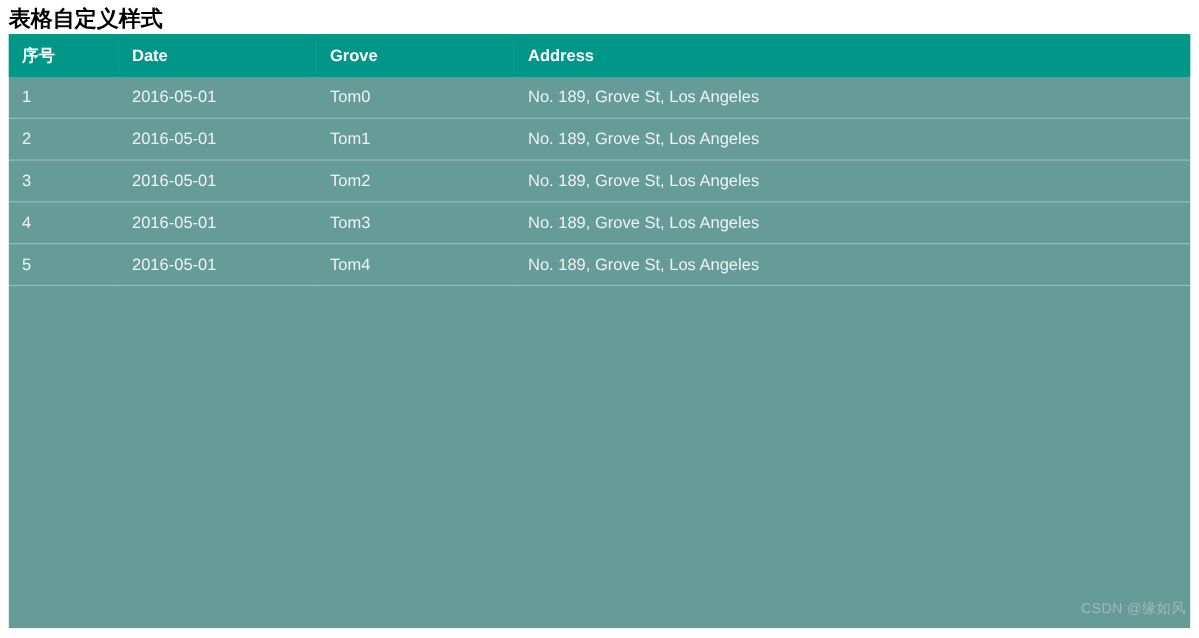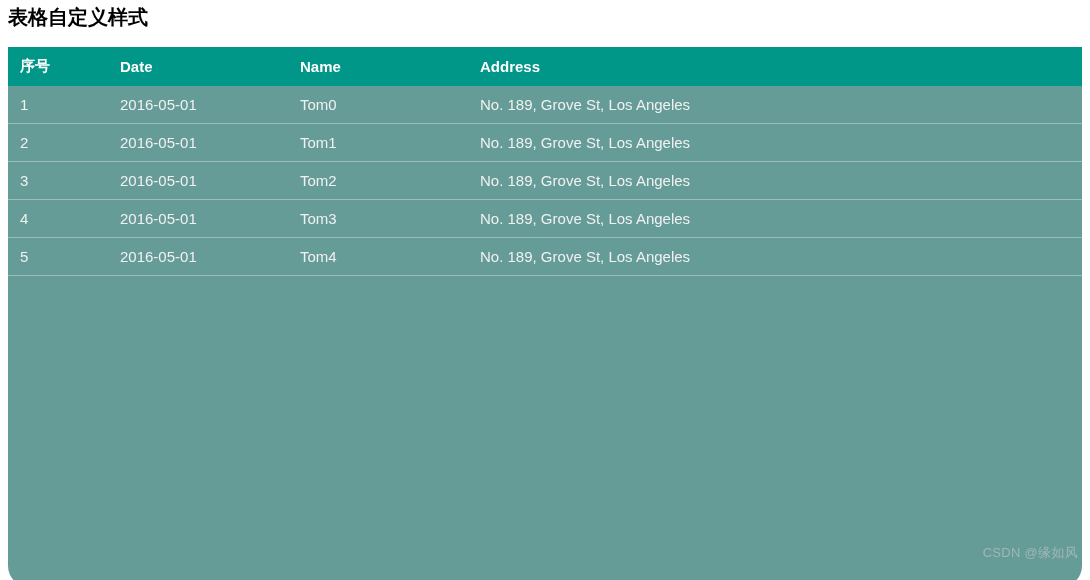--- a/index.html
+++ b/index.html
@@ -11,27 +11,26 @@
       font-family: "Microsoft YaHei", "Segoe UI", Arial, sans-serif;
       background: #fff;
       width: 1090px;
       height: 580px;
       overflow: hidden;
     }
     .page-title {
       font-size: 20px;
       font-weight: bold;
       color: #000;
-      padding: 4px 8px 16px 8px;
+      padding: 4px 8px 0 8px;
     }
     .table-container {
       margin: 0 8px;
       background: #659c98;
       height: 540px;
-      border-radius: 21px;
     }
     .table {
       width: 100%;
       border-collapse: collapse;
       color: #fff;
       font-size: 15px;
     }
     .table thead tr {
       background: #009688;
     }
@@ -75,21 +74,21 @@
 <body>
 
 <h2 class="page-title">表格自定义样式</h2>
 
 <div class="table-container">
   <table class="table">
     <thead>
       <tr>
         <th class="col-index">序号</th>
         <th class="col-date">Date</th>
-        <th class="col-name">Name</th>
+        <th class="col-name">Grove</th>
         <th class="col-address">Address</th>
       </tr>
     </thead>
     <tbody>
       <tr>
         <td class="col-index">1</td>
         <td class="col-date">2016-05-01</td>
         <td class="col-name">Tom0</td>
         <td class="col-address">No. 189, Grove St, Los Angeles</td>
       </tr>

